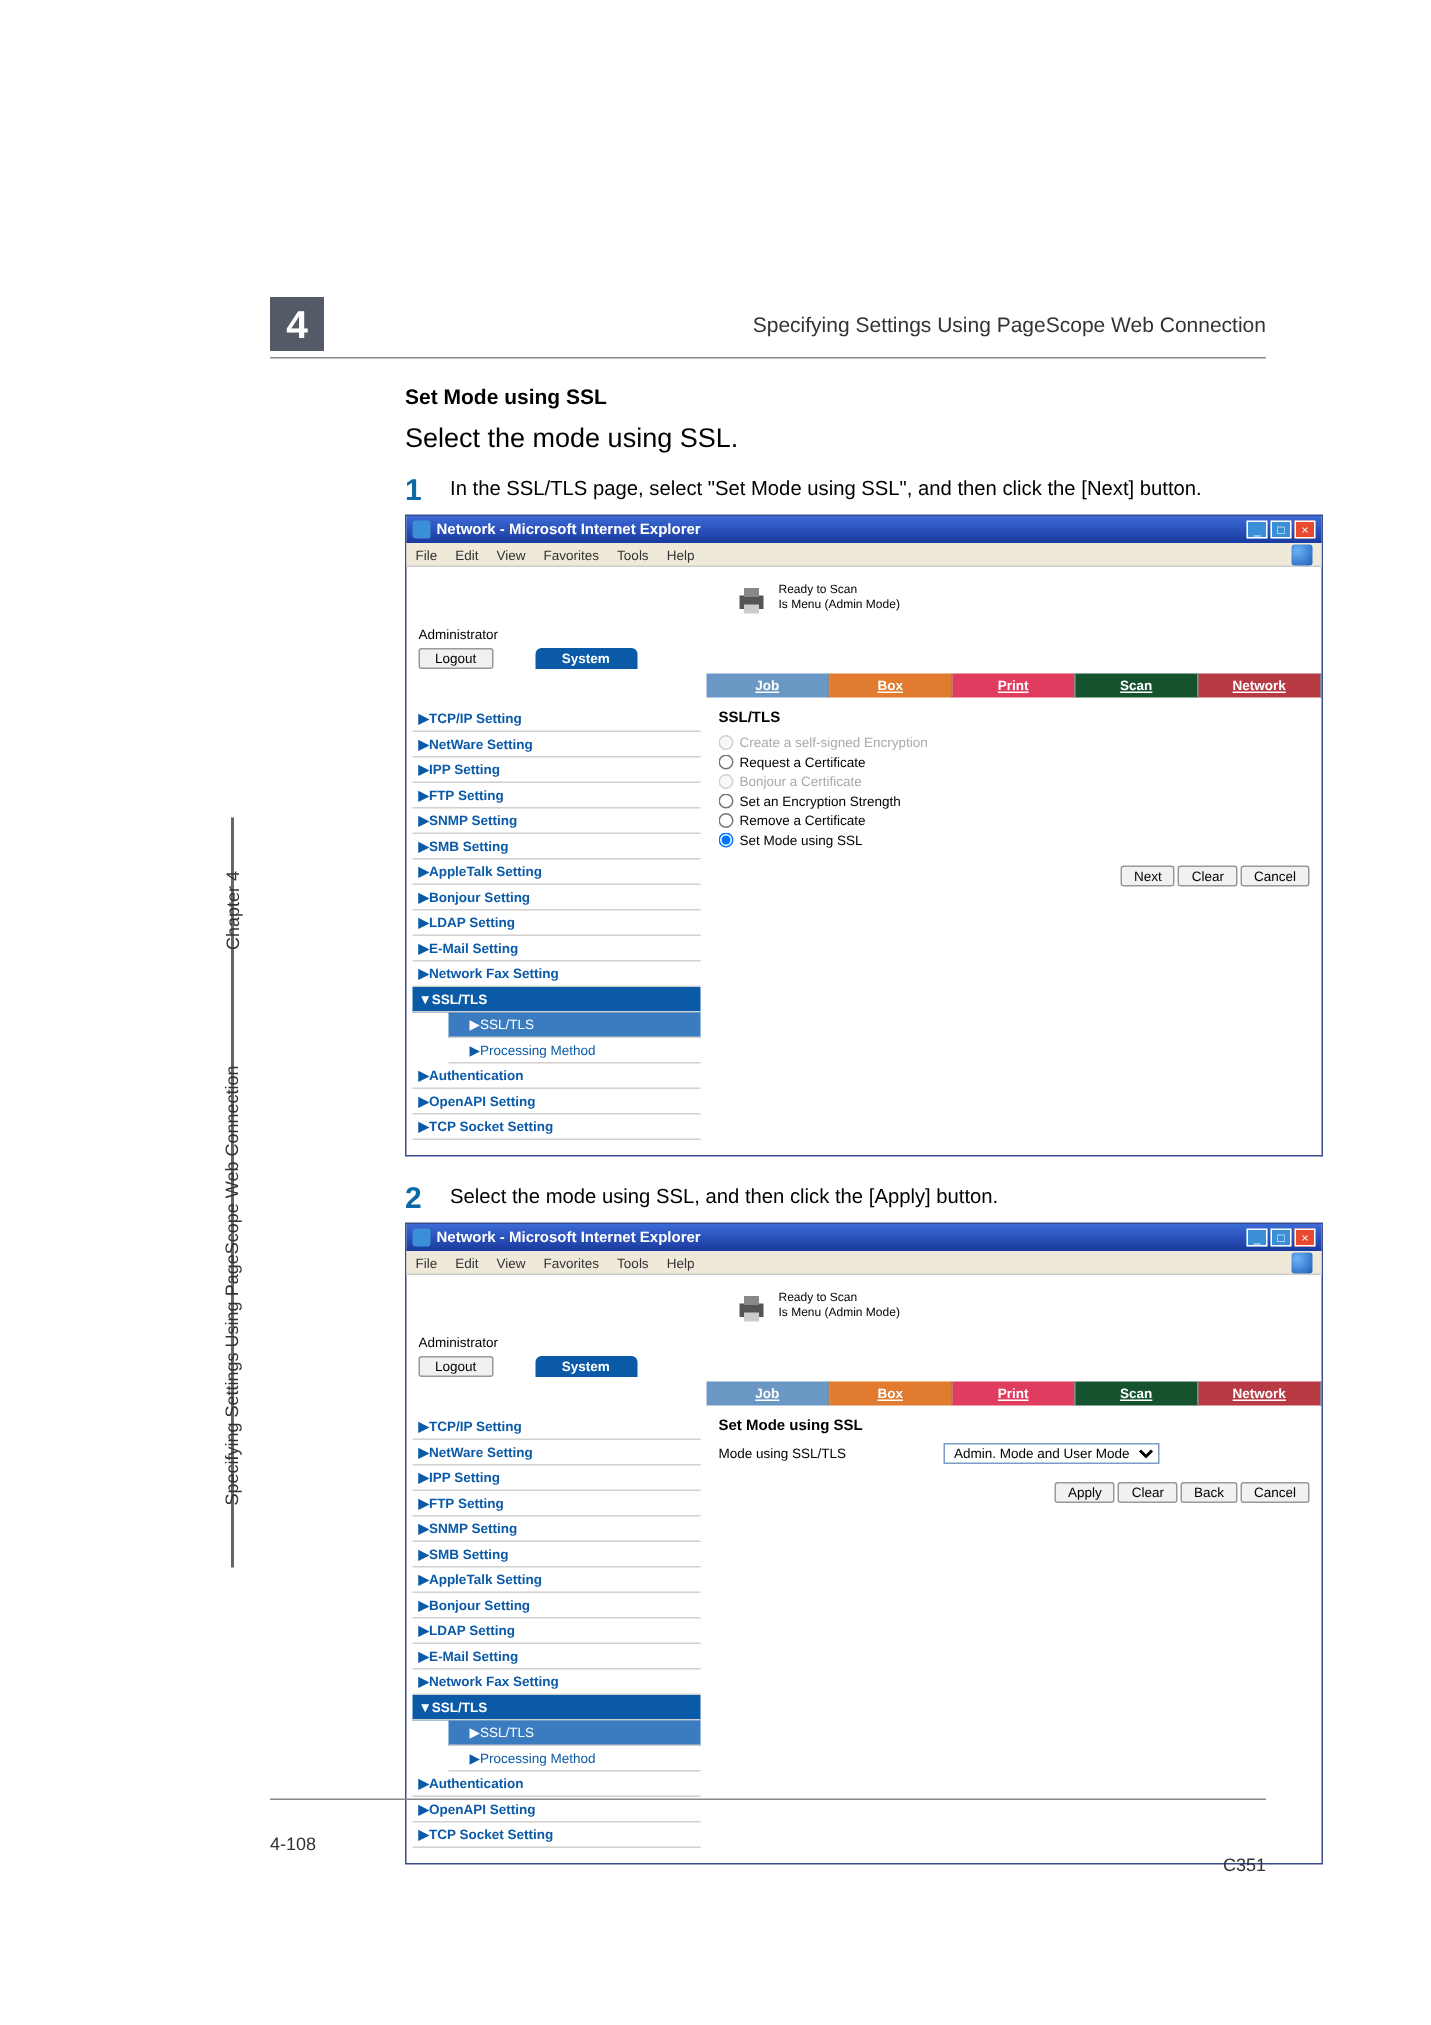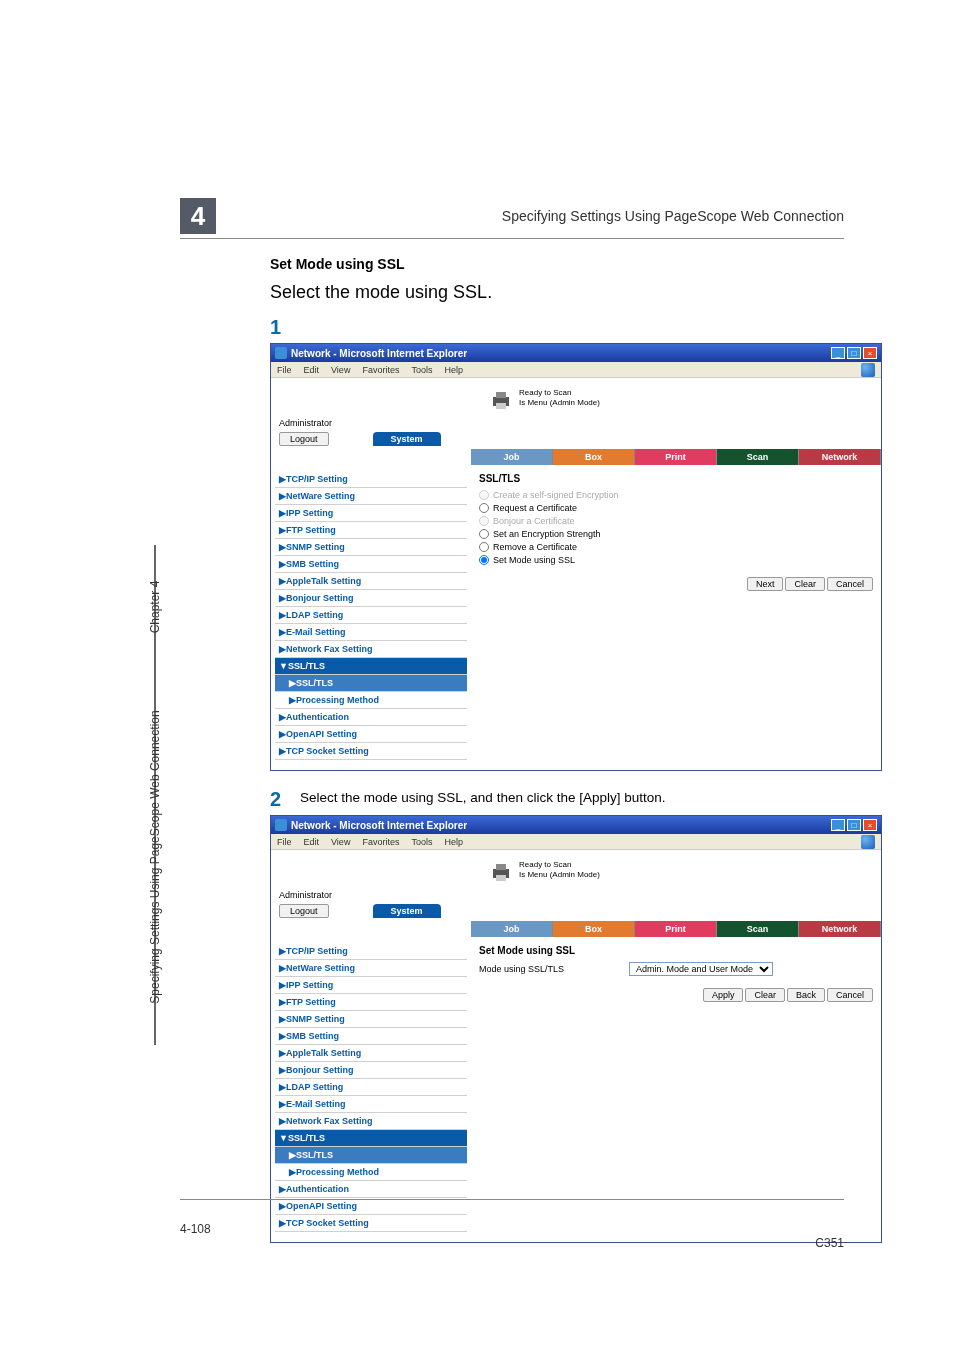--- a/index.html
+++ b/index.html
@@ -34,38 +34,38 @@
   .browser-menu-right { margin-left: auto; width: 14px; height: 14px; background: radial-gradient(circle at 30% 30%, #6bb4f7, #1e5db5); border-radius: 2px; }
 
   .browser-content { display: flex; flex-direction: column; }
   .bc-top { padding: 10px 8px 4px 8px; }
   .bc-status { display: flex; align-items: flex-start; gap: 6px; margin-left: 210px; margin-bottom: 6px; }
   .printer-icon { width: 24px; height: 24px; position: relative; }
   .printer-icon svg { width: 24px; height: 24px; }
   .status-lines { font-size: 8px; line-height: 1.3; }
 
   .admin-label { font-size: 9px; margin-bottom: 4px; }
-  .logout-row { display: flex; align-items: center; gap: 20px; }
+  .logout-row { display: flex; align-items: center; gap: 4px; }
   .logout-btn { font-size: 9px; padding: 1px 10px; border: 1px solid #999; background: #f1f1f1; border-radius: 2px; }
   .system-tab { font-size: 9px; padding: 2px 18px; background: #0a5aa8; color: #fff; font-weight: bold; border-radius: 4px 4px 0 0; margin-left: 24px; }
 
   .main-tabs { display: flex; margin-top: -1px; }
   .main-tabs-spacer { width: 200px; }
-  .mtab { flex: 1; font-size: 9px; font-weight: bold; text-align: center; padding: 3px 0; color: #fff; border-right: 1px solid #888; }
+  .mtab { flex: 1; font-size: 9px; font-weight: bold; text-align: center; padding: 3px 0; color: #fff; border-right: 1px solid #888; text-decoration: underline; }
   .mtab-job { background: #6a97c4; }
   .mtab-box { background: #e07b2f; }
   .mtab-print { background: #e03c60; }
   .mtab-scan { background: #14532d; }
   .mtab-network { background: #b83a44; }
 
   .bc-main { display: flex; }
   .sidebar { width: 200px; padding: 6px 4px 10px 4px; }
   .side-item { font-size: 9px; font-weight: bold; color: #0a5aa8; padding: 3px 4px; border-bottom: 1px solid #d0d0d0; cursor: pointer; }
   .side-item.active { background: #0a5aa8; color: #fff; }
-  .side-sub { font-size: 9px; font-weight: bold; color: #0a5aa8; padding: 3px 4px 3px 14px; border-bottom: 1px solid #d0d0d0; cursor: pointer; }
+  .side-sub { font-size: 9px; font-weight: normal; color: #0a5aa8; padding: 3px 4px 3px 14px; border-bottom: 1px solid #d0d0d0; cursor: pointer; margin-left: 24px; }
   .side-sub.active { background: #3b7bbf; color: #fff; }
 
   .contentpane { flex: 1; padding: 8px; font-size: 9px; }
   .cp-heading { font-weight: bold; font-size: 10px; margin-bottom: 6px; }
   .radio-row { display: flex; align-items: center; gap: 4px; margin-bottom: 3px; }
   .radio-row input[type=radio] { width: 10px; height: 10px; }
   .cp-btns { display: flex; justify-content: flex-end; gap: 2px; margin-top: 12px; }
   .cp-btn { font-size: 9px; padding: 1px 8px; border: 1px solid #999; background: #f1f1f1; border-radius: 2px; }
 
   .mode-row { display: flex; align-items: center; margin-bottom: 10px; }
@@ -97,20 +97,21 @@
     <div class="side-tab-chapnum">Chapter 4</div>
     <div class="side-tab-text">Specifying Settings Using PageScope Web Connection</div>
   </div>
 
   <div class="body">
     <div class="section-heading">Set Mode using SSL</div>
     <div class="intro-text">Select the mode using SSL.</div>
 
     <div class="step-row">
       <div class="step-num">1</div>
+      <div class="step-text">In the SSL/TLS page, select "Set Mode using SSL", and then click the [Next] button.</div>
     </div>
 
     <div class="browser">
       <div class="browser-titlebar">
         <span style="width:12px;height:12px;background:#3b8fd6;border-radius:2px;margin-right:4px;"></span>
         <div class="browser-title">Network - Microsoft Internet Explorer</div>
         <div class="win-btns">
           <div class="win-btn win-min">_</div>
           <div class="win-btn win-max">□</div>
           <div class="win-btn win-close">×</div>

